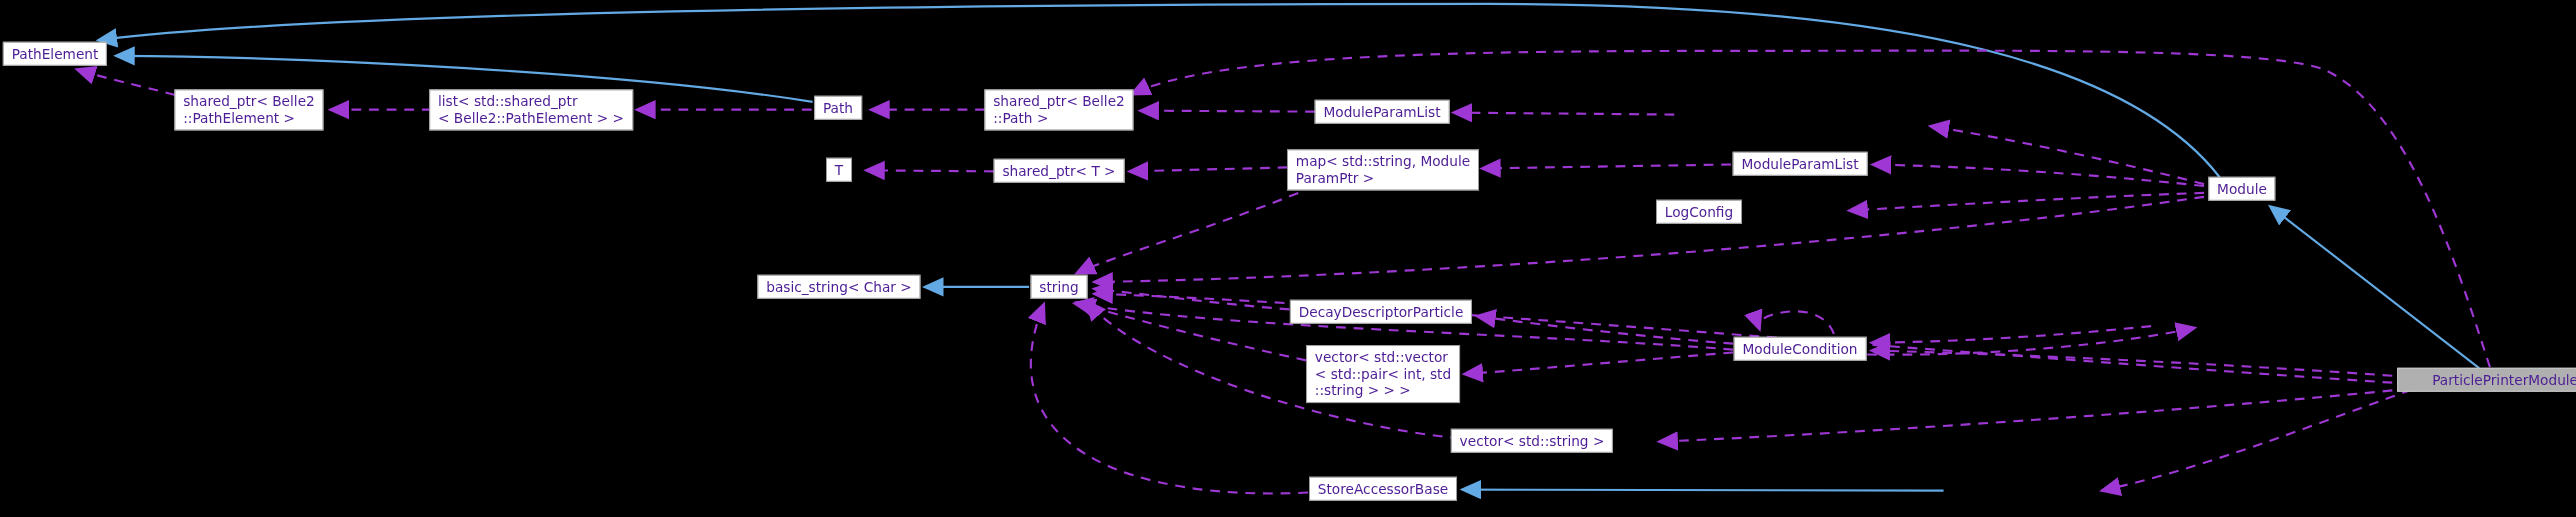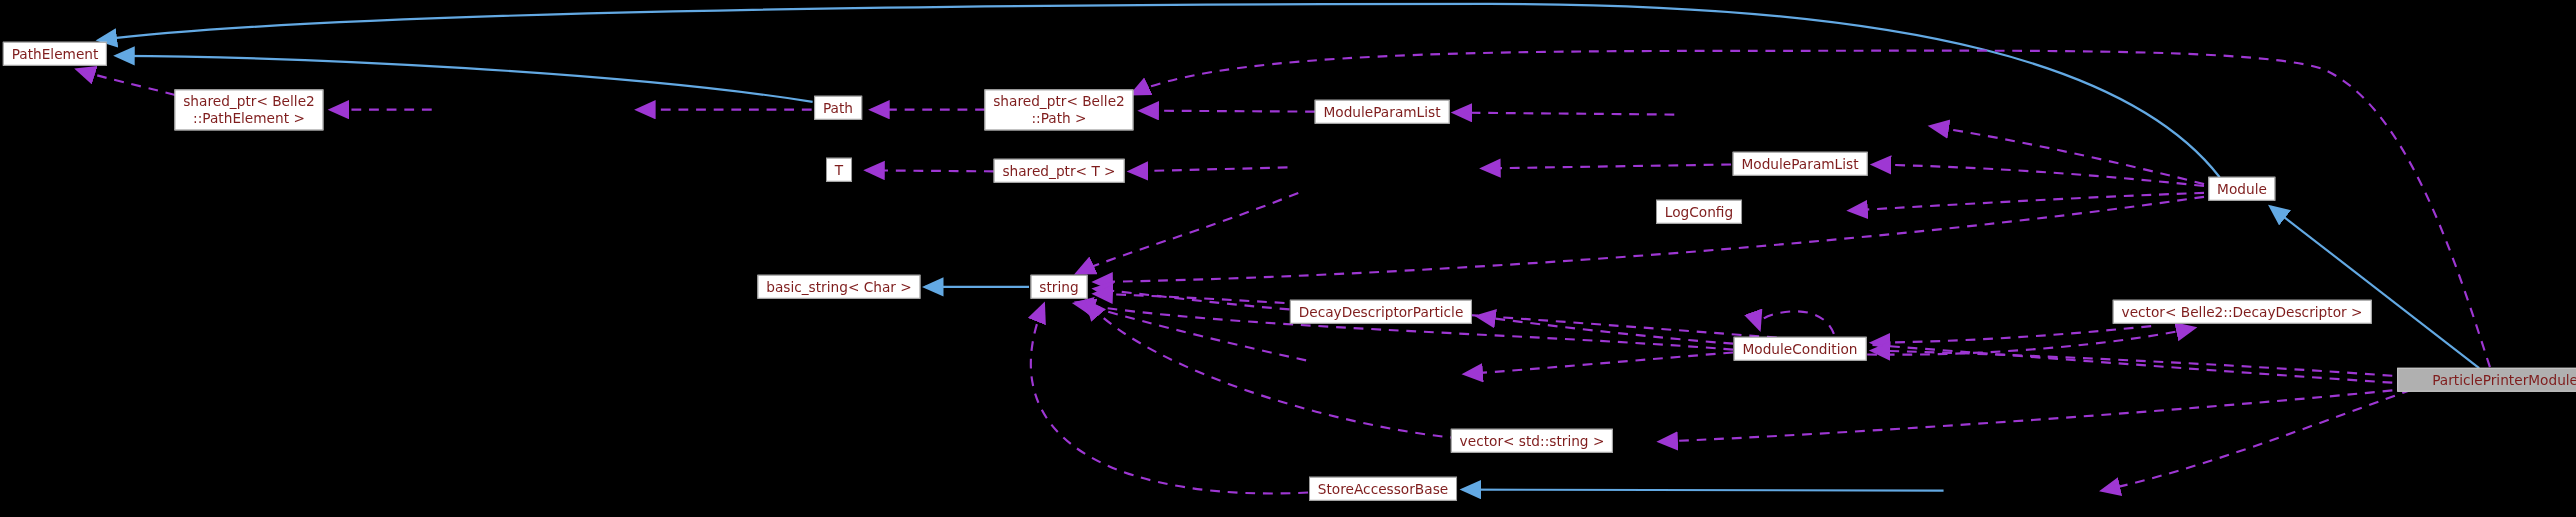--- a/index.html
+++ b/index.html
@@ -9,25 +9,24 @@
     background:#000;
     font-family:"DejaVu Sans","Liberation Sans",sans-serif;
     overflow:hidden;
   }
   #edges{position:absolute;left:0;top:0;z-index:1;}
   .node{
     position:absolute;
     transform:translate(-50%,-50%);
     background:#ffffff;
     border:1.5px solid #9a9a9a;
-    color:#7f1d1d;
+    color:#4c1d95;
     font-size:13.7px;
     line-height:16.7px;
     padding:2.9px 7.8px;
-    text-align:center;
     white-space:pre-line;
     z-index:2;
     box-sizing:border-box;
     cursor:pointer;
   }
   .node.focus{
     background:#b0b0b0;
     border-color:#c9c9c9;
     padding-left:34px;
   }
@@ -82,32 +81,38 @@
     <path class="edge-use" d="M 2460,392 C 2000,362 1420,310 1117,300" marker-end="url(#ap)"></path>
     <path class="edge-use" d="M 1526,450 C 1390,446 1170,380 1109,308" marker-end="url(#ap)"></path>
     <path class="edge-use" d="M 1335,503 C 1160,512 1005,460 1065,311" marker-end="url(#ap)"></path>
     <path class="edge-use" d="M 2462,398 C 2350,438 2250,478 2146,501" marker-end="url(#ap)"></path>
     <path class="edge-use" d="M 2460,397 C 2230,420 1890,443 1694,451" marker-end="url(#ap)"></path>
   </svg>
 
   <div class="node" style="left:55px;top:54px">PathElement</div>
   <div class="node" style="left:249px;top:110px">shared_ptr&lt; Belle2
 ::PathElement &gt;</div>
+  <div class="node" style="left:531px;top:110px">list&lt; std::shared_ptr
+&lt; Belle2::PathElement &gt; &gt;</div>
   <div class="node" style="left:838px;top:108px">Path</div>
   <div class="node" style="left:1059px;top:110px">shared_ptr&lt; Belle2
 ::Path &gt;</div>
   <div class="node" style="left:839px;top:170px">T</div>
   <div class="node" style="left:1059px;top:171px">shared_ptr&lt; T &gt;</div>
   <div class="node" style="left:1382px;top:112px">ModuleParamList</div>
+  <div class="node" style="left:1383px;top:170px">map&lt; std::string, Module
+ParamPtr &gt;</div>
   <div class="node" style="left:1800px;top:164px">ModuleParamList</div>
   <div class="node" style="left:1699px;top:212px">LogConfig</div>
   <div class="node" style="left:2242px;top:189px">Module</div>
   <div class="node" style="left:839px;top:287px">basic_string&lt; Char &gt;</div>
   <div class="node" style="left:1059px;top:287px">string</div>
   <div class="node" style="left:1381px;top:312px">DecayDescriptorParticle</div>
+  <div class="node" style="left:1383px;top:374px">vector&lt; std::vector
+&lt; std::pair&lt; int, std
+::string &gt; &gt; &gt;</div>
   <div class="node" style="left:1800px;top:349px">ModuleCondition</div>
-  <div class="node" style="left:2242px;top:312px">vector&lt; Belle2::DecayDescriptor &gt;</div>
   <div class="node focus" style="left:2492px;top:380px">ParticlePrinterModule</div>
   <div class="node" style="left:1532px;top:441px">vector&lt; std::string &gt;</div>
   <div class="node" style="left:1383px;top:489px">StoreAccessorBase</div>
 
 </div>
 
 
 </body></html>

